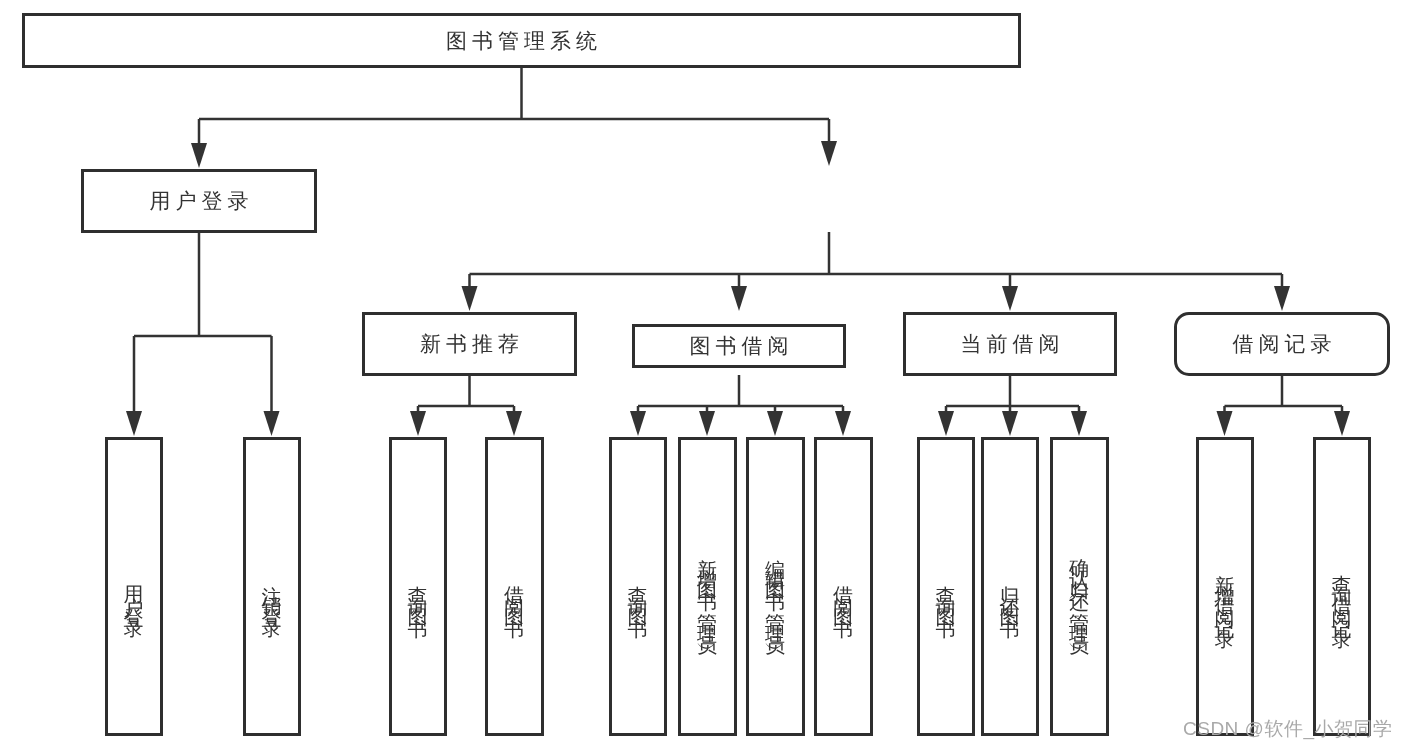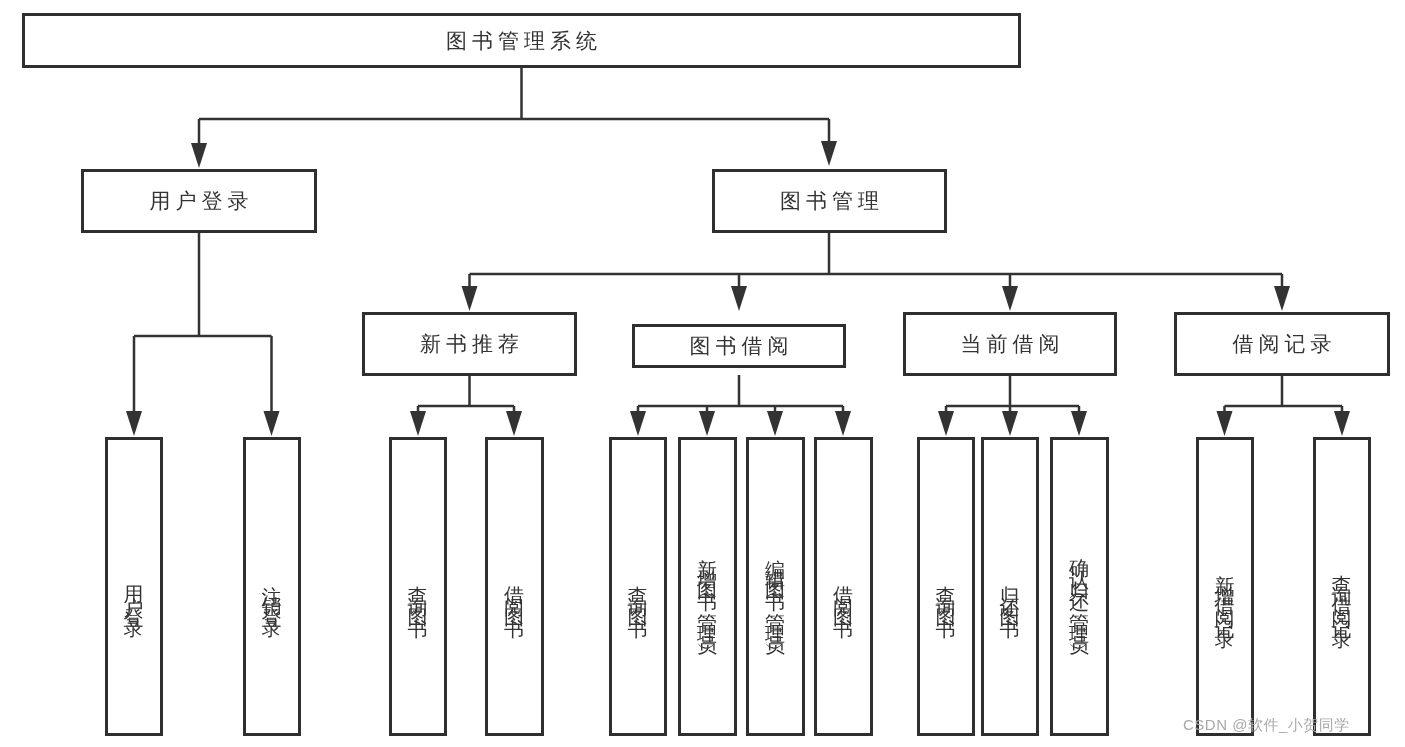--- a/index.html
+++ b/index.html
@@ -15,21 +15,21 @@
     z-index:2;
   }
   .h-label{font-size:21px;letter-spacing:5px;padding-left:5px;white-space:nowrap;}
   .v-box{
     writing-mode:vertical-rl;text-orientation:mixed;
     font-size:20px;letter-spacing:11px;padding-top:11px;
     line-height:1;
   }
   #watermark{
     position:absolute;left:1183px;top:716px;z-index:5;
-    font-size:15px;color:#a9a9a9;white-space:nowrap;letter-spacing:0.5px;text-align:center;
+    font-size:19px;color:#a9a9a9;white-space:nowrap;letter-spacing:0.5px;text-align:center;
   }
 </style>
 </head>
 <body>
 
 <div id="stage">
 
   <svg id="connectors" viewBox="0 0 1405 747" xmlns="http://www.w3.org/2000/svg">
     <path fill="none" stroke="#333333" stroke-width="2.5" d="M521.5 67 V119 M199 119 H829 M199 119 V150 M829 119 V148
          M199 232 V336 M134 336 H271.5 M134 336 V418 M271.5 336 V418
@@ -57,26 +57,25 @@
       <polygon points="1002,411 1018,411 1010,436"></polygon>
       <polygon points="1071,411 1087,411 1079,436"></polygon>
       <polygon points="1216.5,411 1232.5,411 1224.5,436"></polygon>
       <polygon points="1334,411 1350,411 1342,436"></polygon>
     </g>
   </svg>
 
   <div class="box h-label" style="left:22px;top:13px;width:999px;height:55px;">图书管理系统</div>
 
   <div class="box h-label" style="left:81px;top:169px;width:236px;height:64px;">用户登录</div>
-  <div class="box h-label" style="left:712px;top:169px;width:235px;height:64px;">图书管理</div>
 
   <div class="box h-label" style="left:362px;top:312px;width:215px;height:64px;font-family:Liberation Mono, monospace;">新书推荐</div>
   <div class="box h-label" style="left:632px;top:324px;width:214px;height:44px;">图书借阅</div>
   <div class="box h-label" style="left:903px;top:312px;width:214px;height:64px;text-align:center;">当前借阅</div>
-  <div class="box h-label" style="left:1174px;top:312px;width:216px;height:64px;">借阅记录</div>
+  <div class="box h-label" style="left:1174px;top:312px;width:216px;height:64px;border-radius:15px;">借阅记录</div>
 
   <div class="box v-box" style="left:105px;top:437px;width:58px;height:299px;">用户登录</div>
   <div class="box v-box" style="left:243px;top:437px;width:58px;height:299px;">注销登录</div>
 
   <div class="box v-box" style="left:389px;top:437px;width:58px;height:299px;">查询图书</div>
   <div class="box v-box" style="left:485px;top:437px;width:59px;height:299px;">借阅图书</div>
 
   <div class="box v-box" style="left:609px;top:437px;width:58px;height:299px;">查询图书</div>
   <div class="box v-box" style="left:678px;top:437px;width:59px;height:299px;">新增图书（管理员）</div>
   <div class="box v-box" style="left:746px;top:437px;width:59px;height:299px;">编辑图书（管理员）</div>

